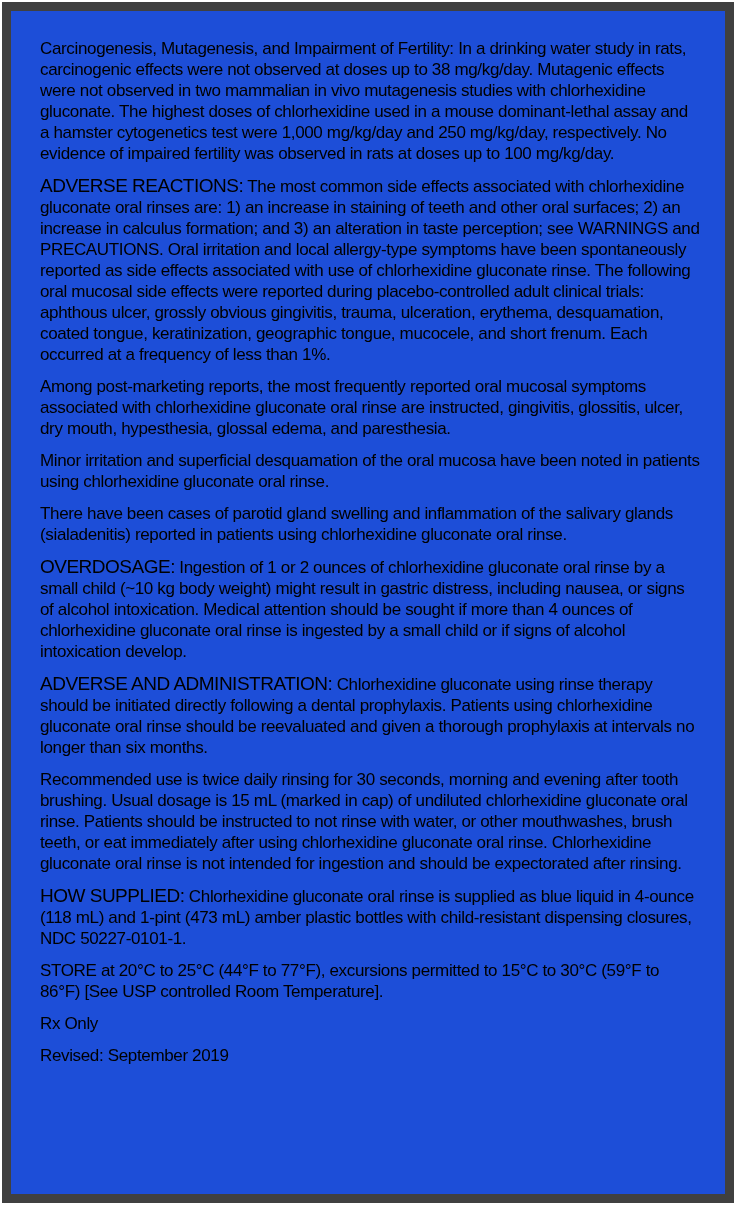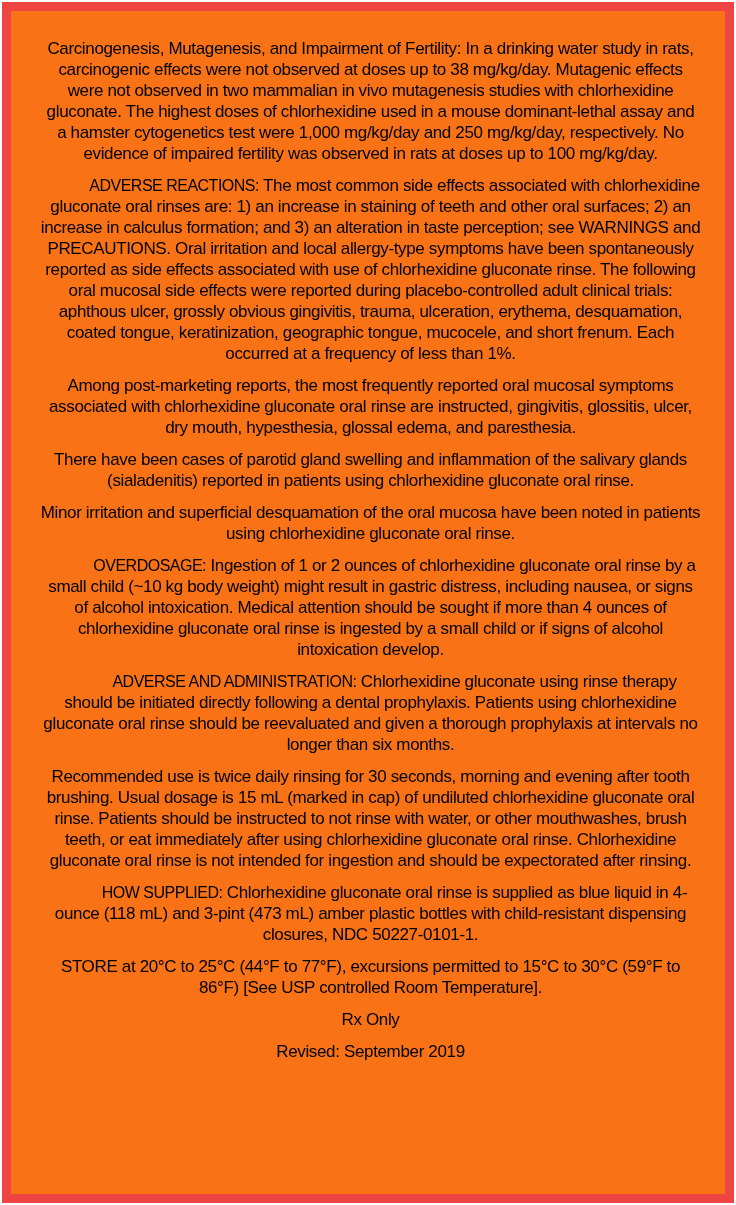--- a/index.html
+++ b/index.html
@@ -12,70 +12,68 @@
     width: 736px;
     height: 1205px;
     box-sizing: border-box;
     background: #ffffff;
     padding: 2px;
   }
   .frame {
     box-sizing: border-box;
     width: 100%;
     height: 100%;
-    border: 9px solid #ef4444;
-    background: #f97316;
+    border: 9px solid #404040;
+    background: #1d4ed8;
     overflow: hidden;
-    text-align: center;
   }
   .content {
     box-sizing: border-box;
     padding: 27px 24px 0 29px;
     font-family: "Liberation Sans", sans-serif;
     font-size: 17px;
     line-height: 21px;
     letter-spacing: -0.35px;
     color: #000000;
   }
   .para {
     margin: 0 0 11px 0;
   }
   .section-heading {
-    font-size: 16px;
+    font-size: 19px;
     letter-spacing: -0.5px;
-    margin-left: 48px;
   }
   .para-lead {
     
   }
 </style>
 </head>
 <body>
 
 <div class="page">
   <div class="frame">
     <div class="content">
 
       <p class="para"><span class="para-lead">Carcinogenesis, Mutagenesis, and Impairment of Fertility:</span> <span>In a drinking water study in rats, carcinogenic effects were not observed at doses up to 38 mg/kg/day. Mutagenic effects were not observed in two mammalian in vivo mutagenesis studies with chlorhexidine gluconate. The highest doses of chlorhexidine used in a mouse dominant-lethal assay and a hamster cytogenetics test were 1,000 mg/kg/day and 250 mg/kg/day, respectively. No evidence of impaired fertility was observed in rats at doses up to 100 mg/kg/day.</span></p>
 
       <p class="para"><span class="section-heading">ADVERSE REACTIONS:</span> <span>The most common side effects associated with chlorhexidine gluconate oral rinses are: 1) an increase in staining of teeth and other oral surfaces; 2) an increase in calculus formation; and 3) an alteration in taste perception; see WARNINGS and PRECAUTIONS. Oral irritation and local allergy-type symptoms have been spontaneously reported as side effects associated with use of chlorhexidine gluconate rinse. The following oral mucosal side effects were reported during placebo-controlled adult clinical trials: aphthous ulcer, grossly obvious gingivitis, trauma, ulceration, erythema, desquamation, coated tongue, keratinization, geographic tongue, mucocele, and short frenum. Each occurred at a frequency of less than 1%.</span></p>
 
       <p class="para"><span>Among post-marketing reports, the most frequently reported oral mucosal symptoms associated with chlorhexidine gluconate oral rinse are instructed, gingivitis, glossitis, ulcer, dry mouth, hypesthesia, glossal edema, and paresthesia.</span></p>
 
+      <p class="para"><span>Minor irritation and superficial desquamation of the oral mucosa have been noted in patients using chlorhexidine gluconate oral rinse.</span></p>
+
       <p class="para"><span>There have been cases of parotid gland swelling and inflammation of the salivary glands (sialadenitis) reported in patients using chlorhexidine gluconate oral rinse.</span></p>
-
-      <p class="para"><span>Minor irritation and superficial desquamation of the oral mucosa have been noted in patients using chlorhexidine gluconate oral rinse.</span></p>
 
       <p class="para"><span class="section-heading">OVERDOSAGE:</span> <span>Ingestion of 1 or 2 ounces of chlorhexidine gluconate oral rinse by a small child (~10 kg body weight) might result in gastric distress, including nausea, or signs of alcohol intoxication. Medical attention should be sought if more than 4 ounces of chlorhexidine gluconate oral rinse is ingested by a small child or if signs of alcohol intoxication develop.</span></p>
 
       <p class="para"><span class="section-heading">ADVERSE AND ADMINISTRATION:</span> <span>Chlorhexidine gluconate using rinse therapy should be initiated directly following a dental prophylaxis. Patients using chlorhexidine gluconate oral rinse should be reevaluated and given a thorough prophylaxis at intervals no longer than six months.</span></p>
 
       <p class="para"><span>Recommended use is twice daily rinsing for 30 seconds, morning and evening after tooth brushing. Usual dosage is 15 mL (marked in cap) of undiluted chlorhexidine gluconate oral rinse. Patients should be instructed to not rinse with water, or other mouthwashes, brush teeth, or eat immediately after using chlorhexidine gluconate oral rinse. Chlorhexidine gluconate oral rinse is not intended for ingestion and should be expectorated after rinsing.</span></p>
 
-      <p class="para"><span class="section-heading">HOW SUPPLIED:</span> <span>Chlorhexidine gluconate oral rinse is supplied as blue liquid in 4-ounce (118 mL) and 3-pint (473 mL) amber plastic bottles with child-resistant dispensing closures, NDC 50227-0101-1.</span></p>
+      <p class="para"><span class="section-heading">HOW SUPPLIED:</span> <span>Chlorhexidine gluconate oral rinse is supplied as blue liquid in 4-ounce (118 mL) and 1-pint (473 mL) amber plastic bottles with child-resistant dispensing closures, NDC 50227-0101-1.</span></p>
 
       <p class="para"><span>STORE at 20°C to 25°C (44°F to 77°F), excursions permitted to 15°C to 30°C (59°F to 86°F) [See USP controlled Room Temperature].</span></p>
 
       <p class="para"><span>Rx Only</span></p>
 
       <p class="para"><span>Revised: September 2019</span></p>
 
 
     </div>
   </div>

